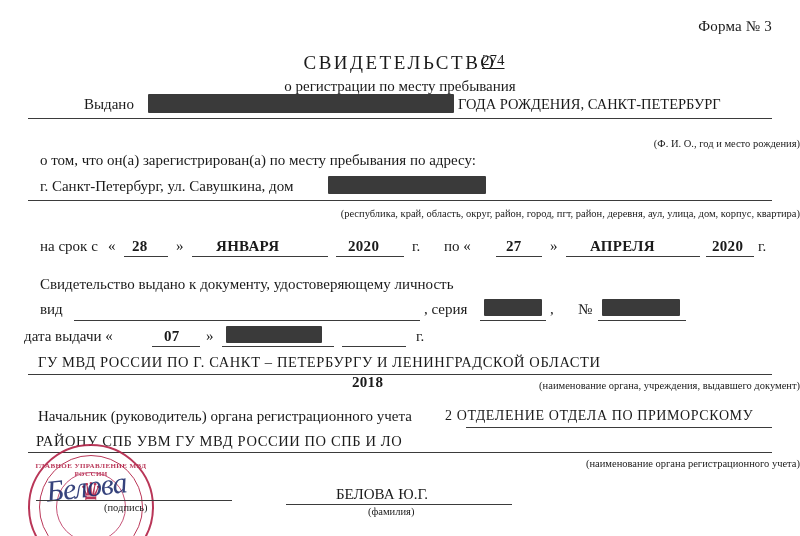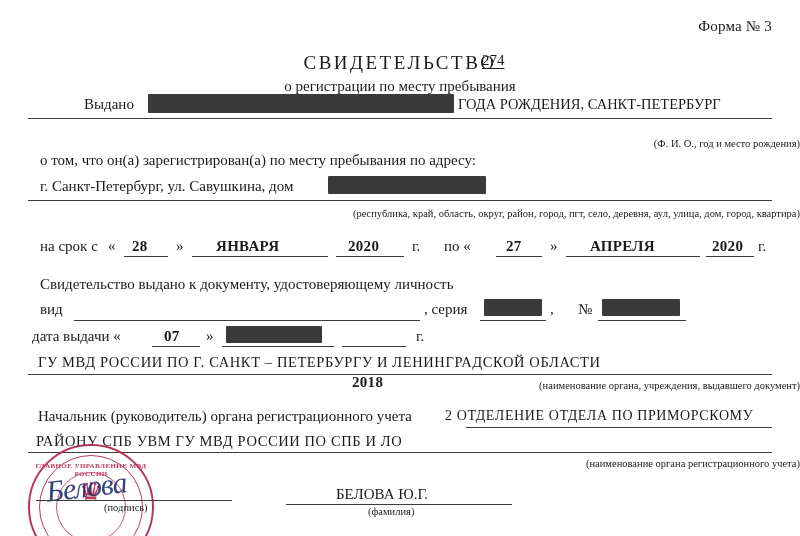--- a/index.html
+++ b/index.html
@@ -158,21 +158,21 @@
   <div class="row" style="left:458px; top:96px; font-size:14.5px;">ГОДА РОЖДЕНИЯ, САНКТ-ПЕТЕРБУРГ</div>
   <div class="ul-line" style="left:28px; top:118px; width:744px;"></div>
 
   <div class="caption" style="top:138px;">(Ф. И. О., год и место рождения)</div>
 
   <div class="row" style="left:40px; top:152px;">о том, что он(а) зарегистрирован(а) по месту пребывания по адресу:</div>
 
   <div class="row" style="left:40px; top:178px;">г. Санкт-Петербург, ул. Савушкина, дом</div>
   <div class="redact" style="left:328px; top:176px; width:158px; height:18px;"></div>
   <div class="ul-line" style="left:28px; top:200px; width:744px;"></div>
-  <div class="caption" style="top:208px;">(республика, край, область, округ, район, город, пгт, село, деревня, аул, улица, дом, город, квартира)</div>
+  <div class="caption" style="top:208px;">(республика, край, область, округ, район, город, пгт, район, деревня, аул, улица, дом, корпус, квартира)</div>
 
   <div class="row" style="left:40px; top:238px;">на срок с</div>
   <div class="row" style="left:108px; top:238px;">«</div>
   <div class="row bold-val" style="left:132px; top:238px;">28</div>
   <div class="ul-line" style="left:124px; top:256px; width:44px;"></div>
   <div class="row" style="left:176px; top:238px;">»</div>
   <div class="row bold-val" style="left:216px; top:238px;">ЯНВАРЯ</div>
   <div class="ul-line" style="left:192px; top:256px; width:136px;"></div>
   <div class="row bold-val" style="left:348px; top:238px;">2020</div>
   <div class="ul-line" style="left:336px; top:256px; width:68px;"></div>
@@ -192,21 +192,21 @@
   <div class="row" style="left:40px; top:301px;">вид</div>
   <div class="ul-line" style="left:74px; top:320px; width:346px;"></div>
   <div class="row" style="left:424px; top:301px;">, серия</div>
   <div class="redact" style="left:484px; top:299px; width:58px; height:17px;"></div>
   <div class="ul-line" style="left:480px; top:320px; width:66px;"></div>
   <div class="row" style="left:550px; top:301px;">,</div>
   <div class="row" style="left:578px; top:301px;">№</div>
   <div class="redact" style="left:602px; top:299px; width:78px; height:17px;"></div>
   <div class="ul-line" style="left:598px; top:320px; width:88px;"></div>
 
-  <div class="row" style="left:32px; top:328px;text-align:center;">дата выдачи «</div>
+  <div class="row" style="left:24px; top:328px;text-align:center;">дата выдачи «</div>
   <div class="row bold-val" style="left:164px; top:328px;">07</div>
   <div class="ul-line" style="left:152px; top:346px; width:48px;"></div>
   <div class="row" style="left:206px; top:328px;">»</div>
   <div class="redact" style="left:226px; top:326px; width:96px; height:17px;"></div>
   <div class="ul-line" style="left:222px; top:346px; width:112px;"></div>
   <div class="row bold-val" style="left:352px; top:328px;margin-top:46px;">2018</div>
   <div class="ul-line" style="left:342px; top:346px; width:64px;"></div>
   <div class="row" style="left:416px; top:328px;">г.</div>
 
   <div class="row spaced" style="left:38px; top:354px; font-size:14.5px;">ГУ  МВД  РОССИИ  ПО  Г. САНКТ – ПЕТЕРБУРГУ  И  ЛЕНИНГРАДСКОЙ ОБЛАСТИ</div>

